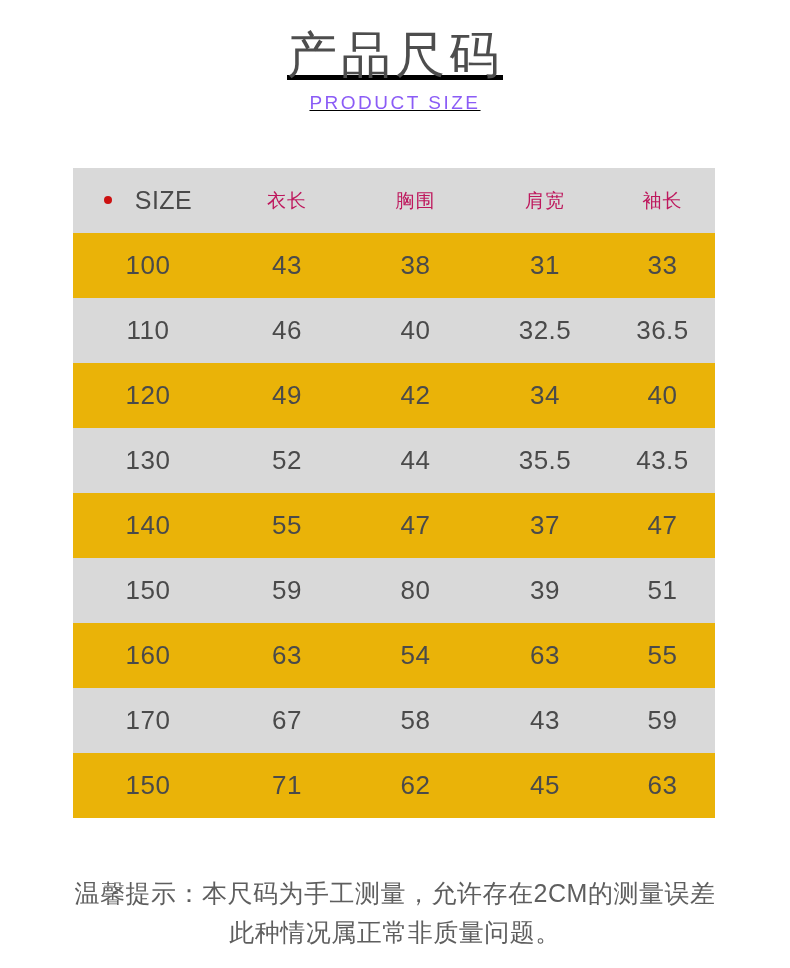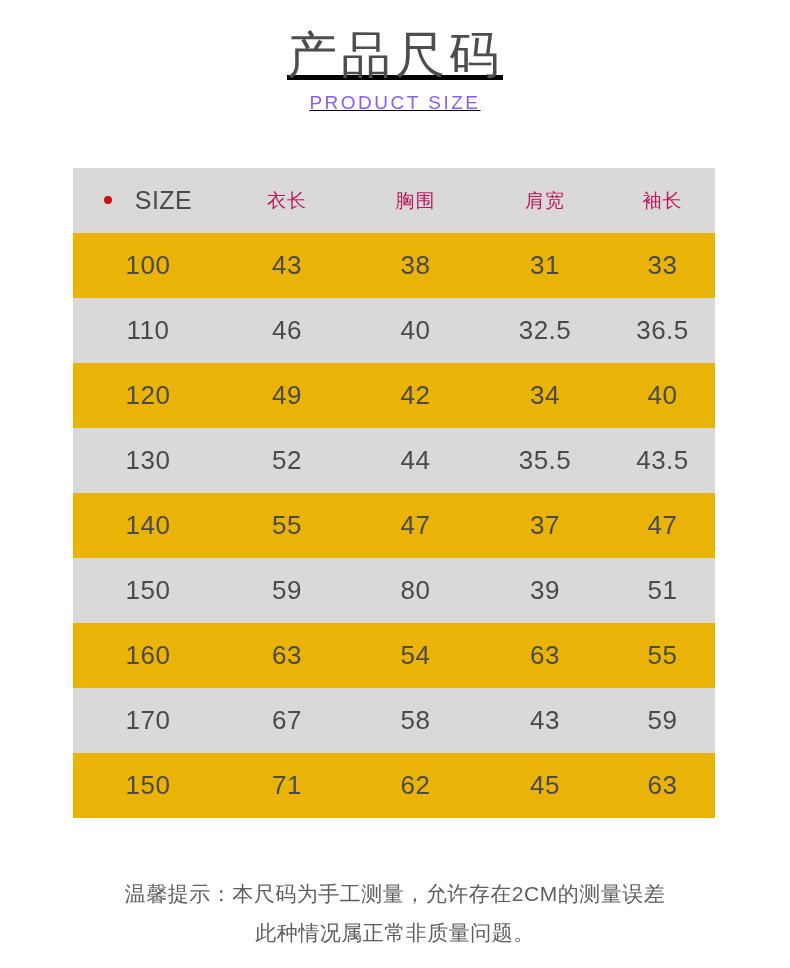--- a/index.html
+++ b/index.html
@@ -112,21 +112,21 @@
 
   
   .footer {
     position: absolute;
     left: 0;
     top: 874px;
     width: 790px;
     text-align: center;
   }
   .footer-line {
-    font-size: 21px;
+    font-size: 25px;
     line-height: 39px;
     color: #5e5e5e;
     letter-spacing: 0.5px;
   }
 </style>
 </head>
 <body>
 
 <div class="page">
 

